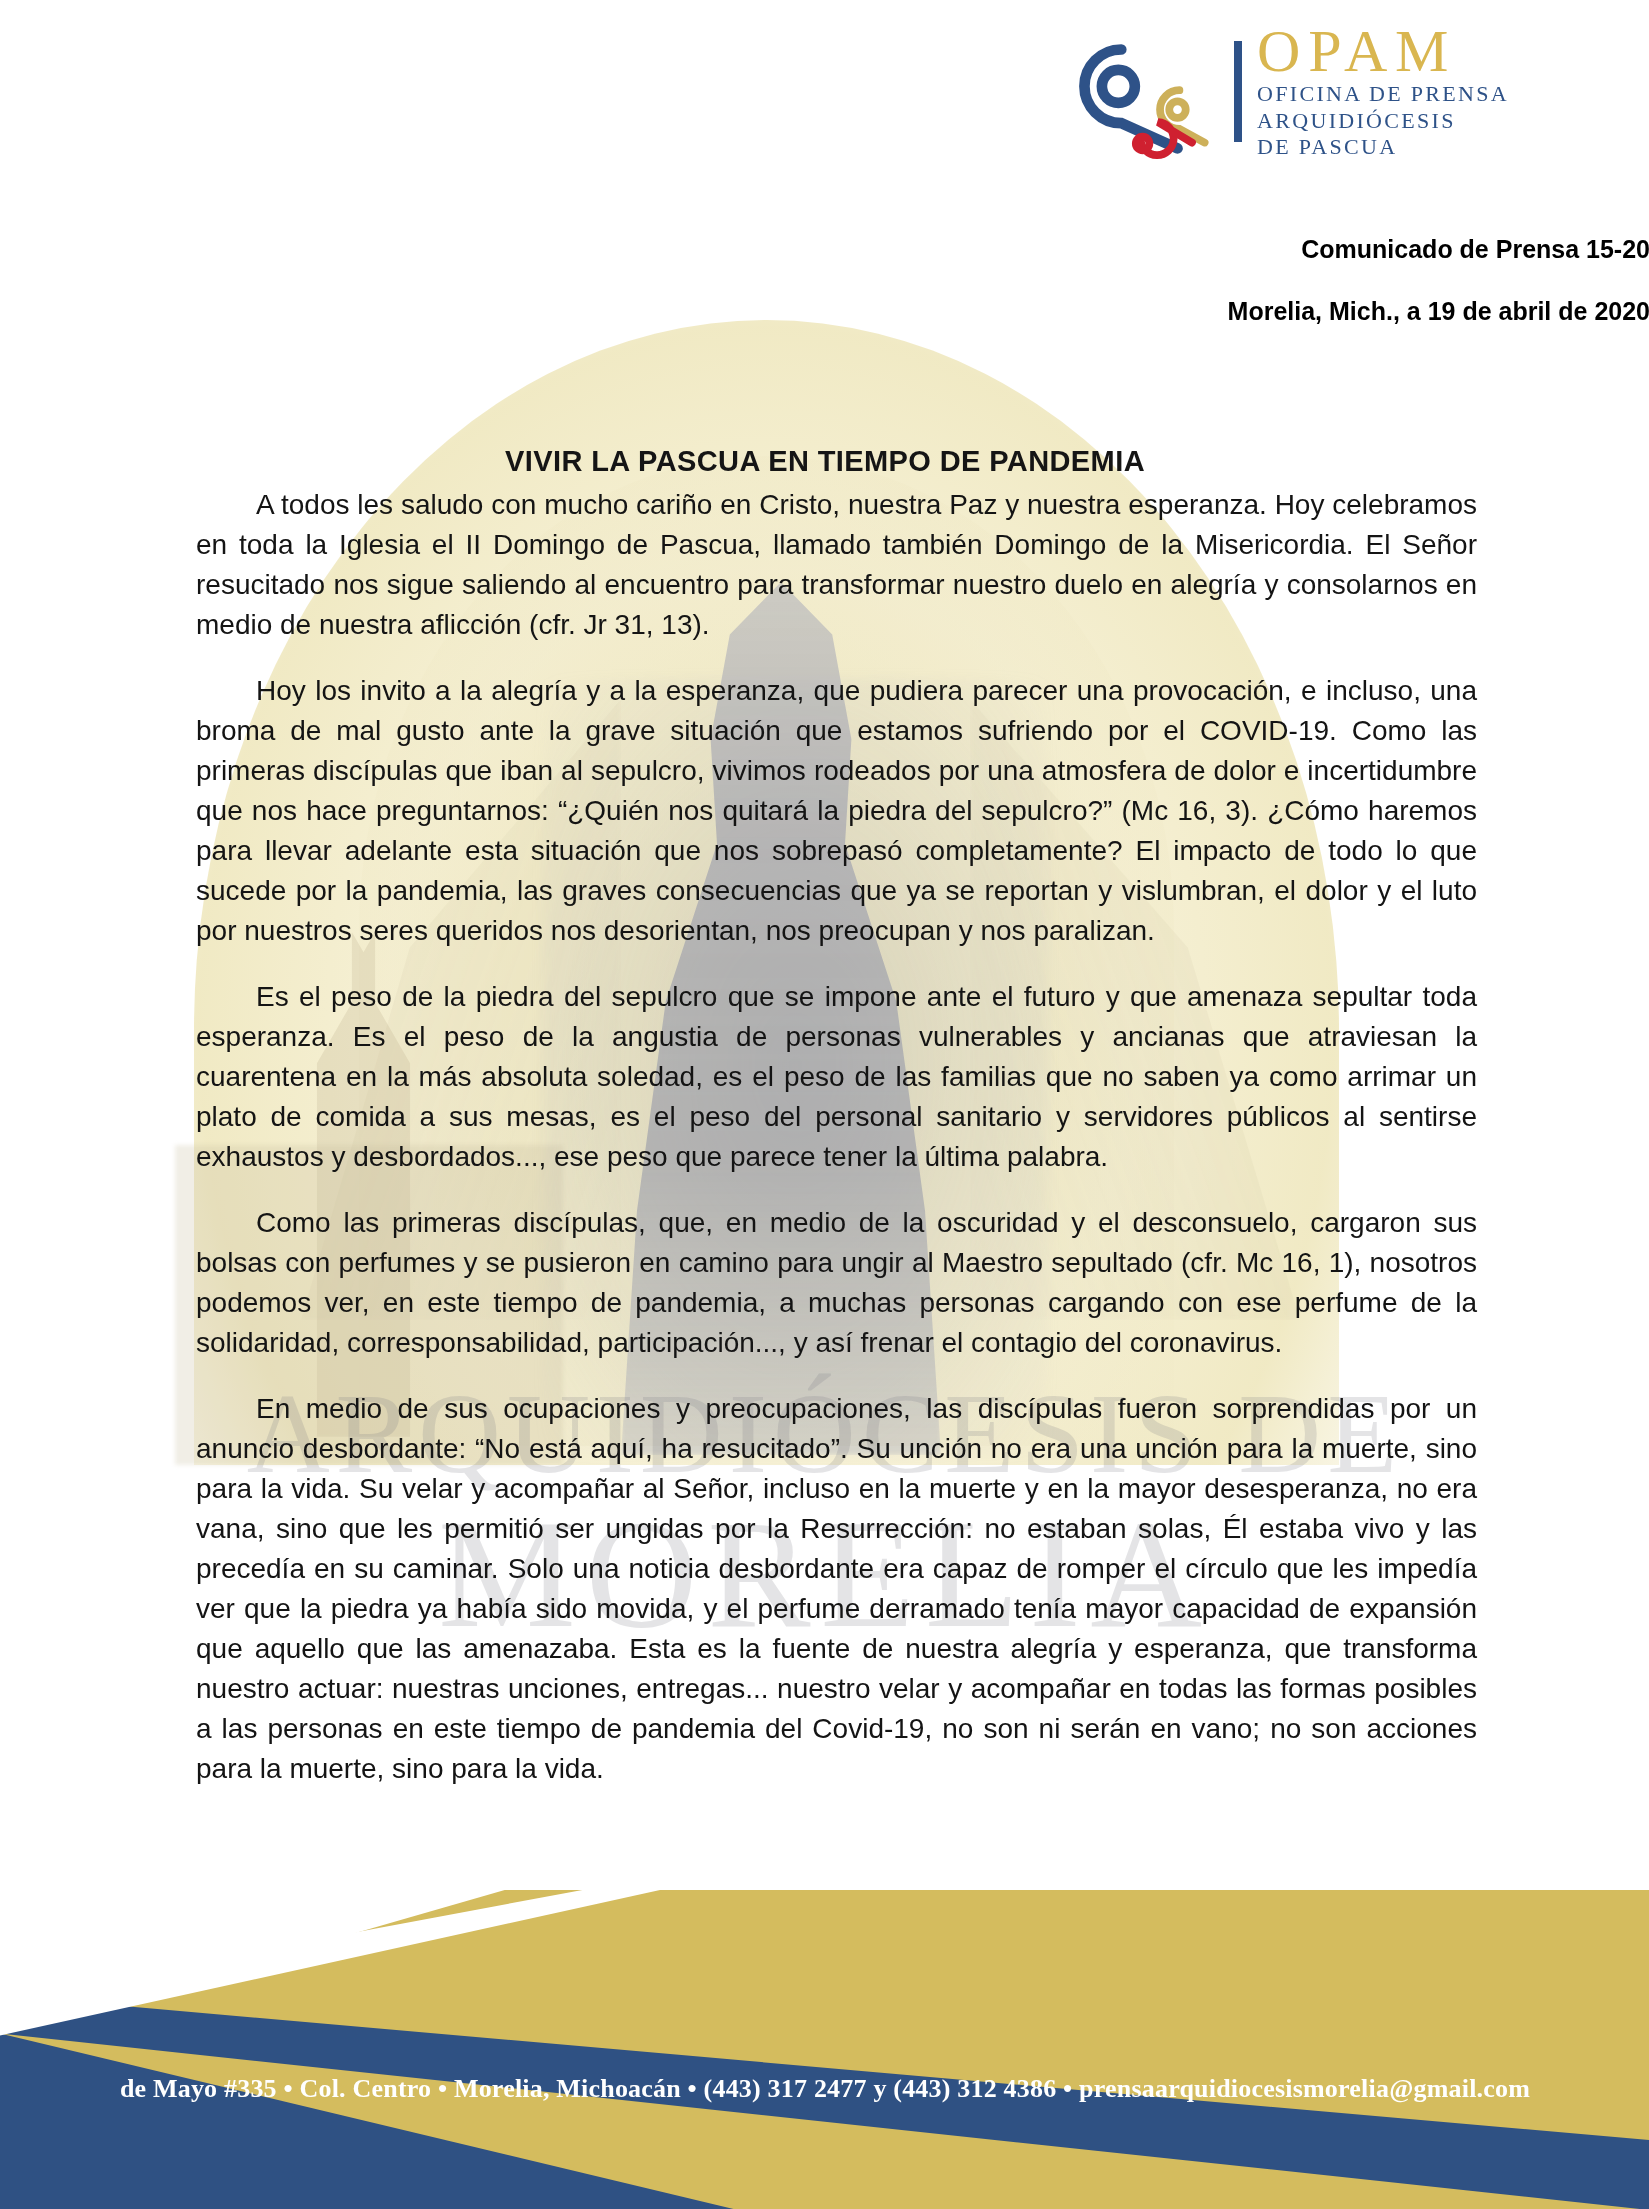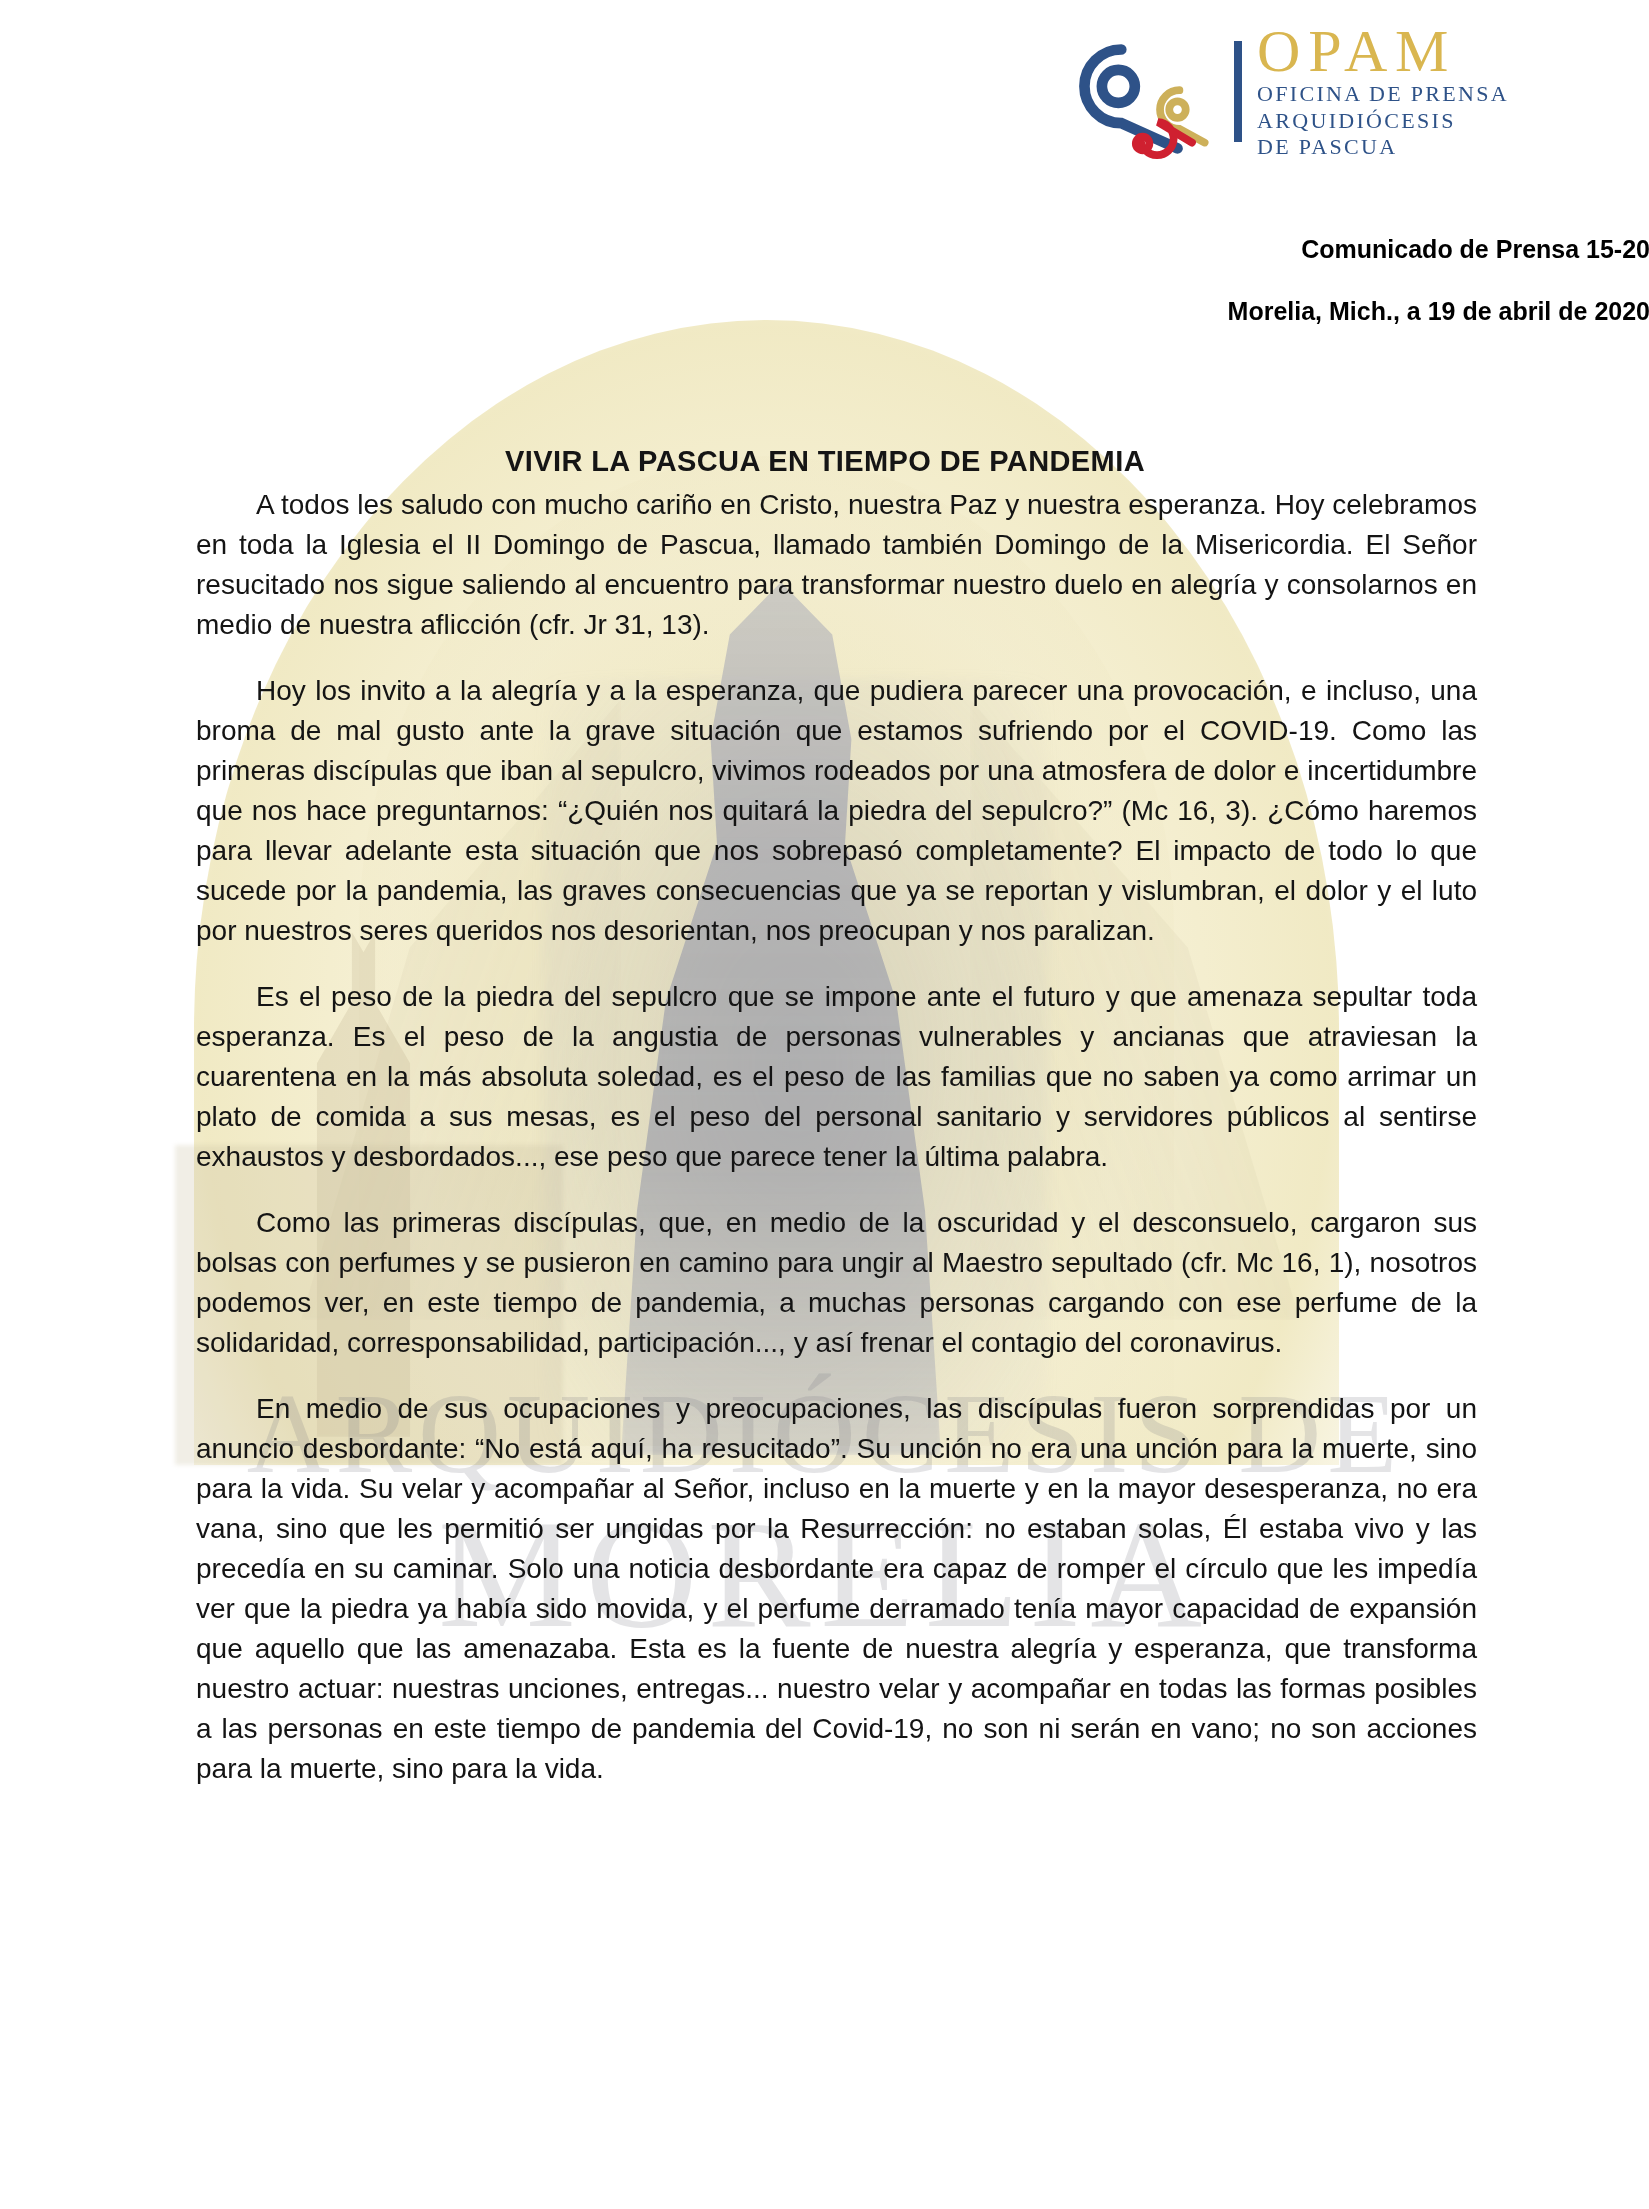--- a/index.html
+++ b/index.html
@@ -297,15 +297,24 @@
     <div class="body-text">
       <p class="para">A todos les saludo con mucho cariño en Cristo, nuestra Paz y nuestra esperanza. Hoy celebramos en toda la Iglesia el II Domingo de Pascua, llamado también Domingo de la Misericordia. El Señor resucitado nos sigue saliendo al encuentro para transformar nuestro duelo en alegría y consolarnos en medio de nuestra aflicción (cfr. Jr 31, 13).</p>
       <p class="para">Hoy los invito a la alegría y a la esperanza, que pudiera parecer una provocación, e incluso, una broma de mal gusto ante la grave situación que estamos sufriendo por el COVID-19. Como las primeras discípulas que iban al sepulcro, vivimos rodeados por una atmosfera de dolor e incertidumbre que nos hace preguntarnos: “¿Quién nos quitará la piedra del sepulcro?” (Mc 16, 3). ¿Cómo haremos para llevar adelante esta situación que nos sobrepasó completamente? El impacto de todo lo que sucede por la pandemia, las graves consecuencias que ya se reportan y vislumbran, el dolor y el luto por nuestros seres queridos nos desorientan, nos preocupan y nos paralizan.</p>
       <p class="para">Es el peso de la piedra del sepulcro que se impone ante el futuro y que amenaza sepultar toda esperanza. Es el peso de la angustia de personas vulnerables y ancianas que atraviesan la cuarentena en la más absoluta soledad, es el peso de las familias que no saben ya como arrimar un plato de comida a sus mesas, es el peso del personal sanitario y servidores públicos al sentirse exhaustos y desbordados..., ese peso que parece tener la última palabra.</p>
       <p class="para">Como las primeras discípulas, que, en medio de la oscuridad y el desconsuelo, cargaron sus bolsas con perfumes y se pusieron en camino para ungir al Maestro sepultado (cfr. Mc 16, 1), nosotros podemos ver, en este tiempo de pandemia, a muchas personas cargando con ese perfume de la solidaridad, corresponsabilidad, participación..., y así frenar el contagio del coronavirus.</p>
       <p class="para">En medio de sus ocupaciones y preocupaciones, las discípulas fueron sorprendidas por un anuncio desbordante: “No está aquí, ha resucitado”. Su unción no era una unción para la muerte, sino para la vida. Su velar y acompañar al Señor, incluso en la muerte y en la mayor desesperanza, no era vana, sino que les permitió ser ungidas por la Resurrección: no estaban solas, Él estaba vivo y las precedía en su caminar. Solo una noticia desbordante era capaz de romper el círculo que les impedía ver que la piedra ya había sido movida, y el perfume derramado tenía mayor capacidad de expansión que aquello que las amenazaba. Esta es la fuente de nuestra alegría y esperanza, que transforma nuestro actuar: nuestras unciones, entregas... nuestro velar y acompañar en todas las formas posibles a las personas en este tiempo de pandemia del Covid-19, no son ni serán en vano; no son acciones para la muerte, sino para la vida.</p>
     </div>
 
   </div>
 
+  <div class="footer">
+    <svg viewBox="0 0 1700 330" preserveAspectRatio="none" aria-hidden="true">
+      <polygon points="520,0 1700,0 1700,330 0,330 0,150" fill="#d4bc5e"></polygon>
+      <polygon points="0,148 760,330 0,330" fill="#2f5183"></polygon>
+      <polygon points="0,148 1700,330 1700,258 40,112" fill="#2f5183"></polygon>
+      <polygon points="0,112 600,0 680,0 0,150" fill="#ffffff"></polygon>
+    </svg>
+    <div class="footer-text">de Mayo #335 • Col. Centro • Morelia, Michoacán • (443) 317 2477 y (443) 312 4386 • prensaarquidiocesismorelia@gmail.com</div>
+  </div>
 
 </div>
 
 
 </body></html>

